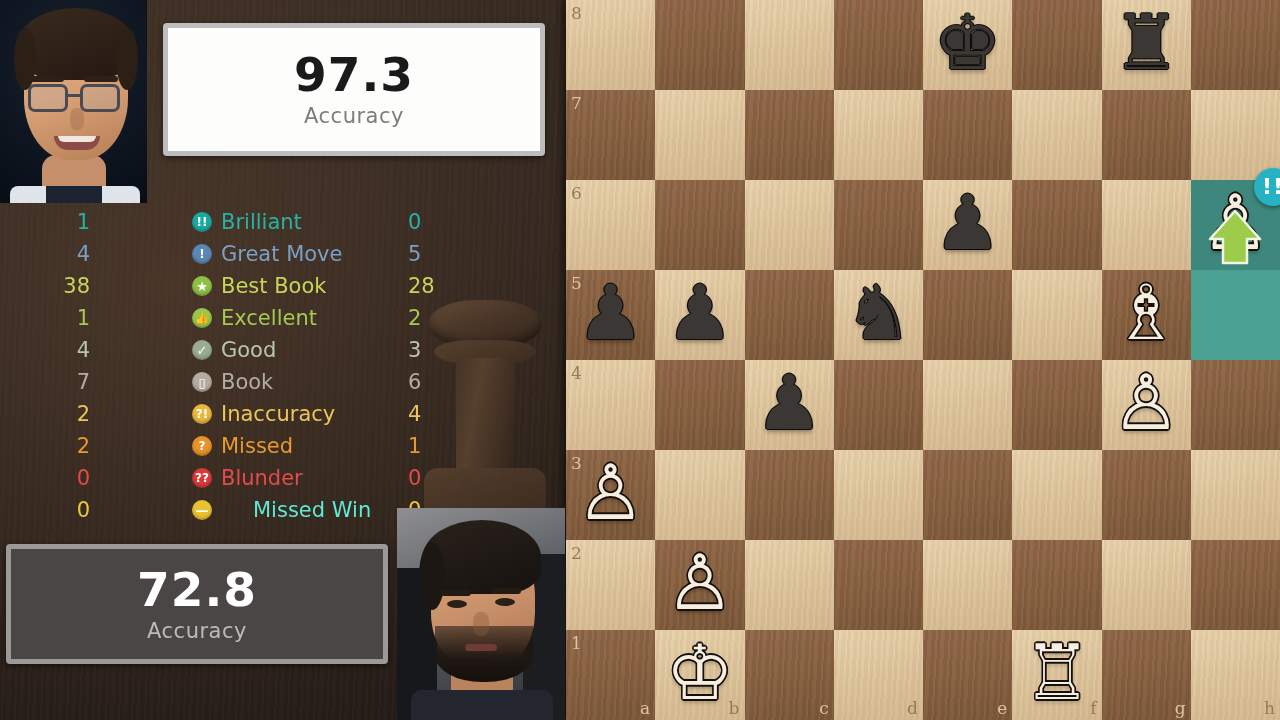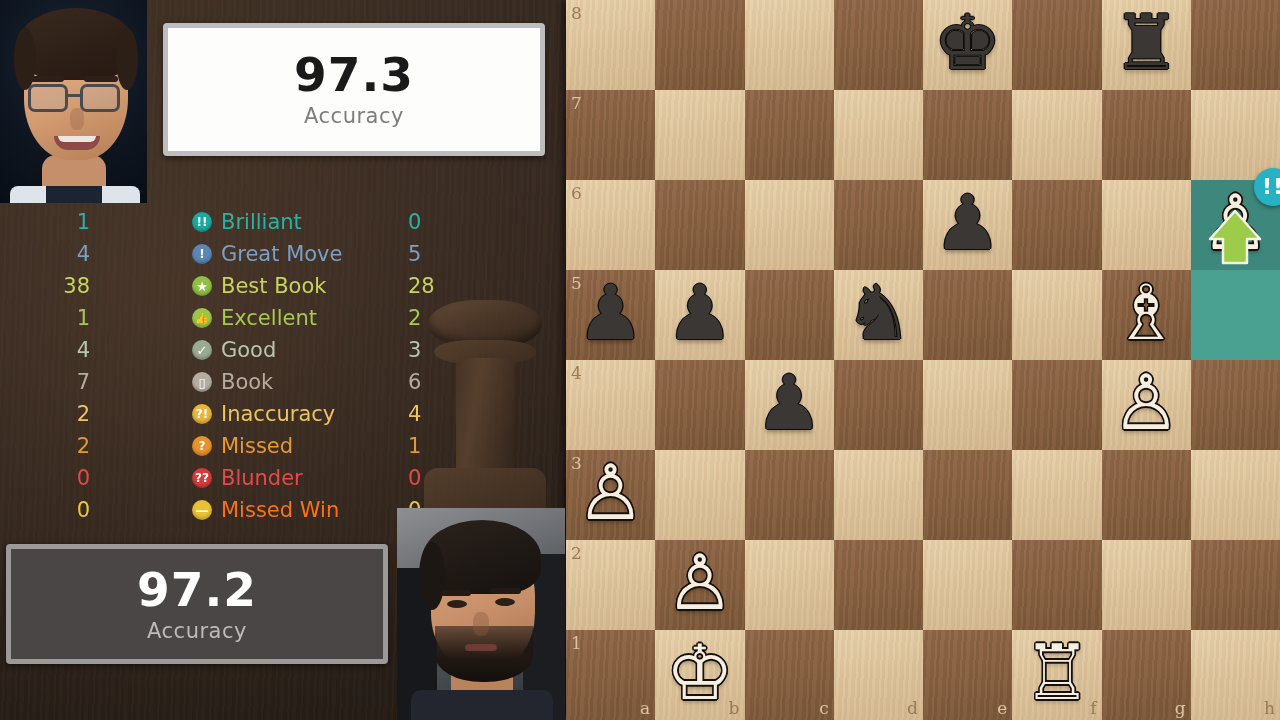--- a/index.html
+++ b/index.html
@@ -230,21 +230,21 @@
         <div class="p-base"></div>
     </div>
   </div>
 
   <div class="acc-box acc-top">
     <div class="acc-value">97.3</div>
     <div class="acc-label">Accuracy</div>
   </div>
 
   <div class="acc-box acc-bottom">
-    <div class="acc-value">97.2</div>
+    <div class="acc-value">72.8</div>
     <div class="acc-label">Accuracy</div>
   </div>
 
   <div class="moves" id="moves-list">
       <div class="move-row">
         <div class="m-left" style="color: rgb(39, 178, 164);">1</div>
         <div class="m-mid">
           <span class="badge" style="background: rgb(26, 169, 160);">!!</span>
           <span class="m-label" style="color: rgb(39, 178, 164);">Brilliant</span>
         </div>
@@ -311,21 +311,21 @@
         <div class="m-mid">
           <span class="badge" style="background: rgb(216, 58, 58);">??</span>
           <span class="m-label" style="color: rgb(226, 75, 75);">Blunder</span>
         </div>
         <div class="m-right" style="color: rgb(226, 75, 75);">0</div>
       </div>
       <div class="move-row">
         <div class="m-left" style="color: rgb(232, 201, 58);">0</div>
         <div class="m-mid">
           <span class="badge" style="background: rgb(232, 194, 51); font-size: 13px;">—</span>
-          <span class="m-label" style="color: #f97316;">Missed Win</span>
+          <span class="m-label" style="color: #5eead4; margin-left: 32px;">Missed Win</span>
         </div>
         <div class="m-right" style="color: rgb(232, 201, 58);">0</div>
       </div>
     </div>
 
   <div class="board" id="chessboard">
       <div class="sq light">
         <span class="coord rank on-light">8</span>
       </div>
       <div class="sq dark"></div>

